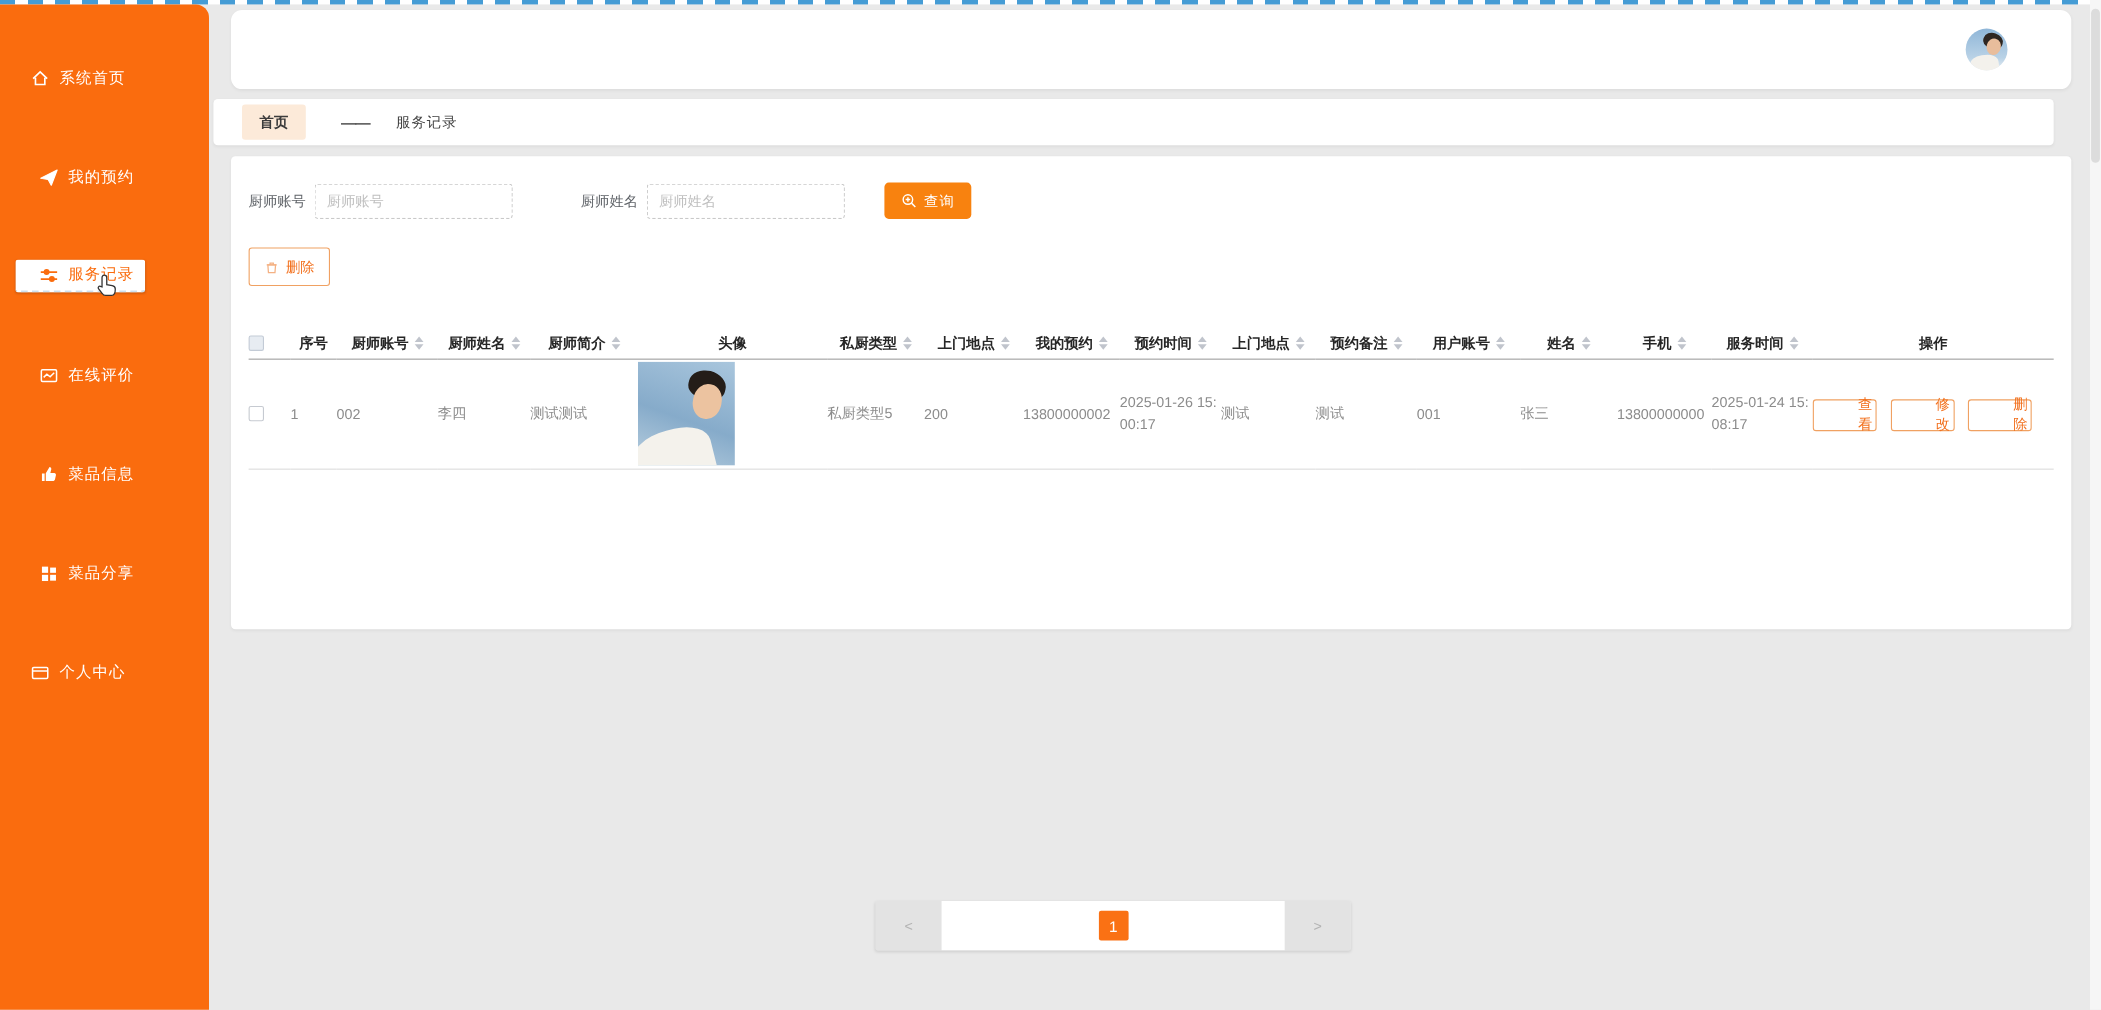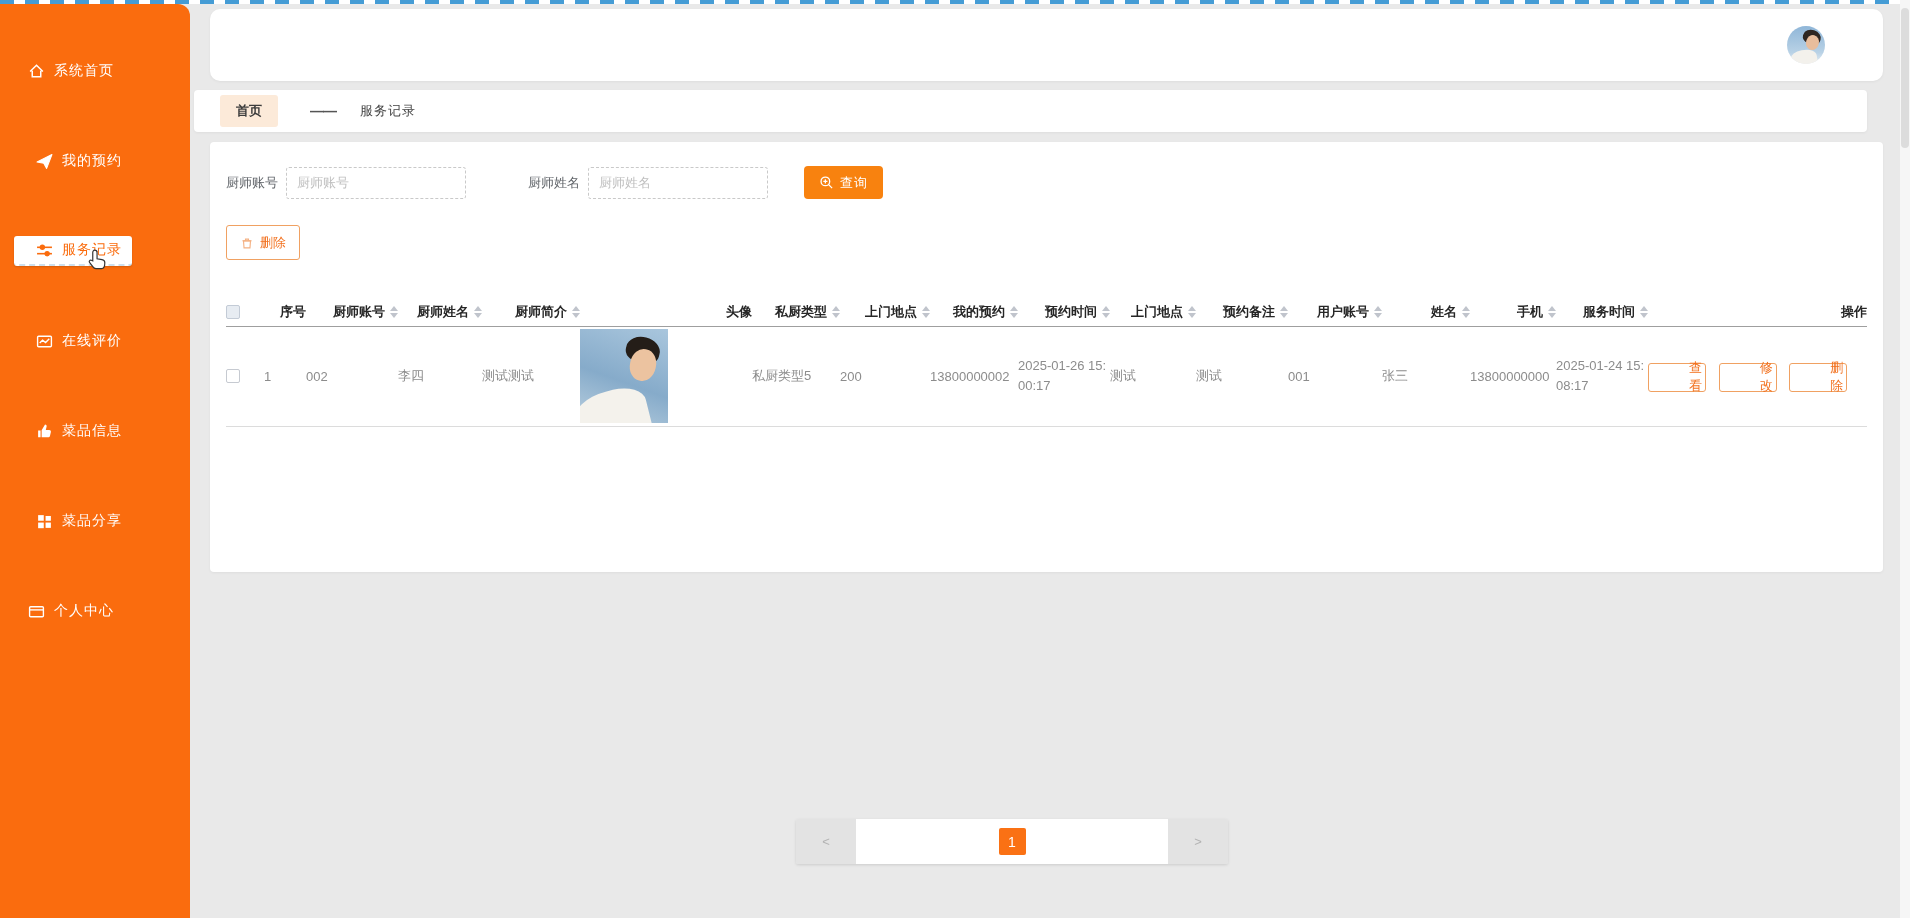--- a/index.html
+++ b/index.html
@@ -59,21 +59,21 @@
   .btn-query { margin-left:36px; height:33px; padding:0 15px; background:#f8820f; color:#fff;
     font-size:13px; border:none; border-radius:4px; display:inline-flex; align-items:center;
     gap:6px; cursor:pointer; letter-spacing:1px; font-family:Liberation Sans, sans-serif; }
   .btn-outline { background:#fff; border:1px solid #f0a162; color:#f2701d; border-radius:3px;
     font-size:13px; cursor:pointer; font-family:inherit; display:inline-flex;
     align-items:center; justify-content:center;padding-left:37px; }
   .btn-del-top { margin-top:26px; height:35px; padding:0 13px; gap:6px; }
 
   
   table { border-collapse:collapse; table-layout:fixed; width:1641px; margin-top:38px; }
-  th { font-size:13px; color:#262626; font-weight:bold; text-align:right; height:28px;
+  th { font-size:13px; color:#262626; font-weight:bold; text-align:center; height:28px;
     white-space:nowrap; vertical-align:middle; }
   thead tr { border-bottom:1px solid #9f9f9f; }
   tbody tr { border-bottom:1px solid #dcdcdc; }
   td { font-size:13px; color:#8c8c8c; vertical-align:middle; height:100px; }
   .sorter { display:inline-flex; flex-direction:column; vertical-align:middle;
     margin-left:5px; gap:2px; cursor:pointer; }
   .sorter .up { width:0; height:0; border-left:4px solid transparent; border-right:4px solid transparent;
     border-bottom:5px solid #c0c4cc; }
   .sorter .dn { width:0; height:0; border-left:4px solid transparent; border-right:4px solid transparent;
     border-top:5px solid #c0c4cc; }

